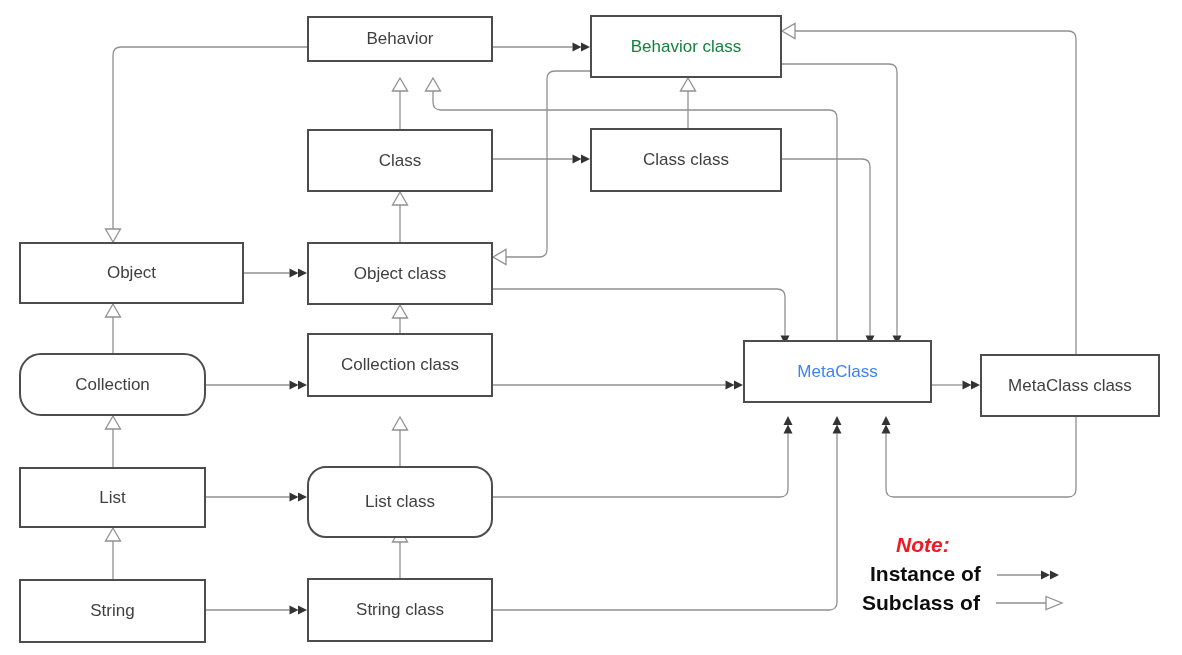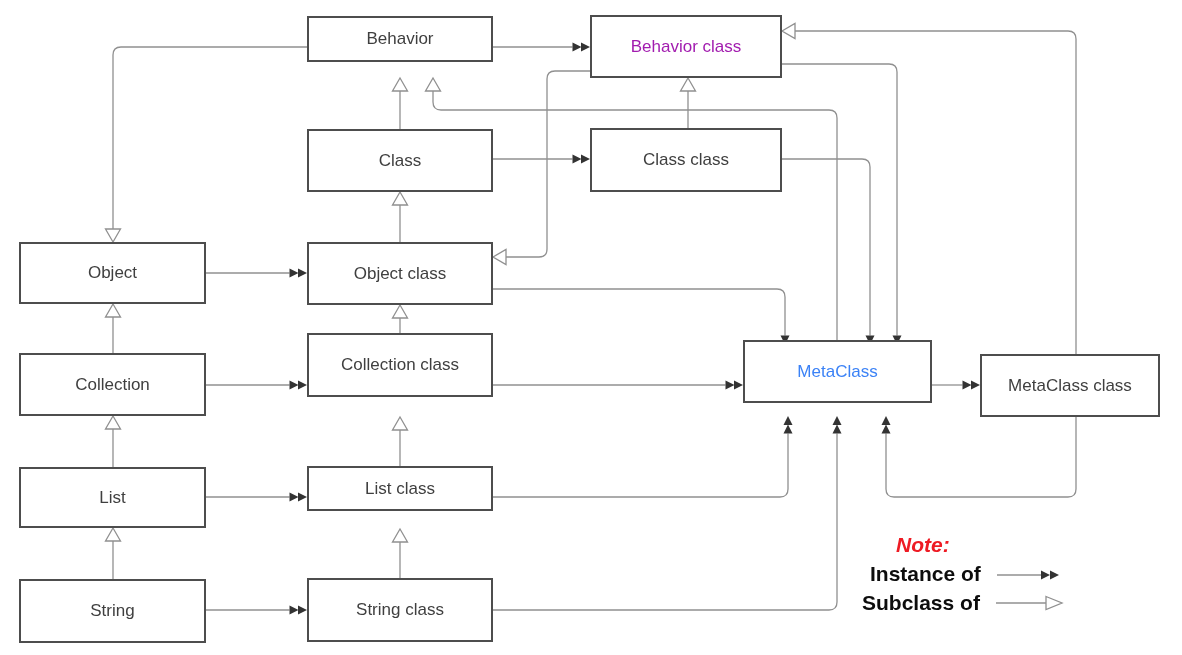--- a/index.html
+++ b/index.html
@@ -158,29 +158,29 @@
       </g>
       <g>
         <path d="M 1076 417 L 1076 489 Q 1076 497 1068 497 L 894 497 Q 886 497 886 489 L 886 433.5" fill="none" stroke="#909090" stroke-width="1.3"></path>
         <path d="M 886 416 L 890.5 425 L 881.5 425 Z" fill="#333333"></path>
         <path d="M 886 424.5 L 890.5 433.5 L 881.5 433.5 Z" fill="#333333"></path>
       </g>
     </svg>
 
   <div id="nodes-layer">
       <div class="node" style="left: 307px; top: 16px; width: 186px; height: 46px; border-color: rgb(77, 77, 77); color: rgb(63, 63, 63);">Behavior</div>
-      <div class="node" style="left: 590px; top: 15px; width: 192px; height: 63px; border-color: rgb(77, 77, 77); color: #a21caf;">Behavior class</div>
+      <div class="node" style="left: 590px; top: 15px; width: 192px; height: 63px; border-color: rgb(77, 77, 77); color: #15803d;">Behavior class</div>
       <div class="node" style="left: 307px; top: 129px; width: 186px; height: 63px; border-color: rgb(77, 77, 77); color: rgb(63, 63, 63);">Class</div>
       <div class="node" style="left: 590px; top: 128px; width: 192px; height: 64px; border-color: rgb(77, 77, 77); color: rgb(63, 63, 63);">Class class</div>
-      <div class="node" style="left: 19px; top: 242px; width: 187px; height: 62px; border-color: rgb(77, 77, 77); color: rgb(63, 63, 63);">Object</div>
+      <div class="node" style="left: 19px; top: 242px; width: 225px; height: 62px; border-color: rgb(77, 77, 77); color: rgb(63, 63, 63);">Object</div>
       <div class="node" style="left: 307px; top: 242px; width: 186px; height: 63px; border-color: rgb(77, 77, 77); color: rgb(63, 63, 63);">Object class</div>
-      <div class="node" style="left: 19px; top: 353px; width: 187px; height: 63px; border-color: rgb(77, 77, 77); color: rgb(63, 63, 63);">Collection</div>
+      <div class="node" style="left: 19px; top: 353px; width: 187px; height: 63px; border-color: rgb(77, 77, 77); color: rgb(63, 63, 63); border-radius: 22px;">Collection</div>
       <div class="node" style="left: 307px; top: 333px; width: 186px; height: 64px; border-color: rgb(77, 77, 77); color: rgb(63, 63, 63);">Collection class</div>
       <div class="node" style="left: 19px; top: 467px; width: 187px; height: 61px; border-color: rgb(77, 77, 77); color: rgb(63, 63, 63);">List</div>
-      <div class="node" style="left: 307px; top: 466px; width: 186px; height: 45px; border-color: rgb(77, 77, 77); color: rgb(63, 63, 63);">List class</div>
+      <div class="node" style="left: 307px; top: 466px; width: 186px; height: 72px; border-color: rgb(77, 77, 77); color: rgb(63, 63, 63); border-radius: 19px;">List class</div>
       <div class="node" style="left: 19px; top: 579px; width: 187px; height: 64px; border-color: rgb(77, 77, 77); color: rgb(63, 63, 63);">String</div>
       <div class="node" style="left: 307px; top: 578px; width: 186px; height: 64px; border-color: rgb(77, 77, 77); color: rgb(63, 63, 63);">String class</div>
       <div class="node" style="left: 743px; top: 340px; width: 189px; height: 63px; border-color: rgb(77, 77, 77); color: #3b82f6;">MetaClass</div>
       <div class="node" style="left: 980px; top: 354px; width: 180px; height: 63px; border-color: rgb(77, 77, 77); color: rgb(63, 63, 63);">MetaClass class</div>
     </div>
 
   <div id="legend">
     <div class="legend-title">Note:</div>
     <div class="legend-row row2">
       <span class="legend-label">Instance of</span>

